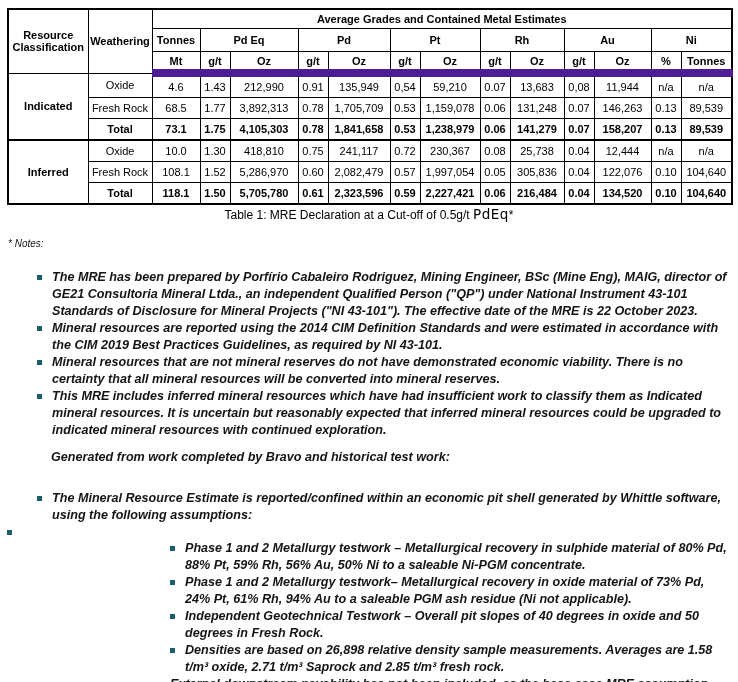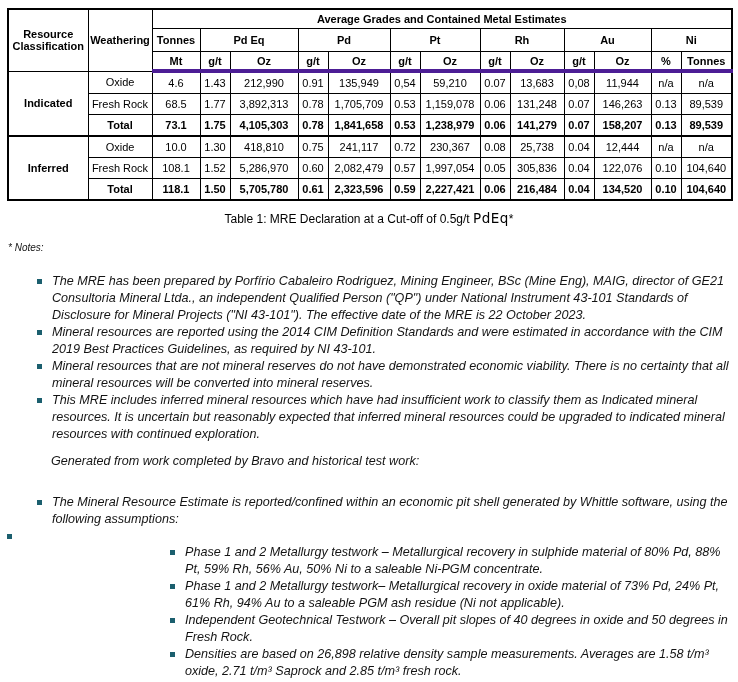--- a/index.html
+++ b/index.html
@@ -8,36 +8,36 @@
   .page { padding:8px 7px 0 7px; }
 
   
   table.mre { border-collapse:collapse; table-layout:fixed; width:724px;
               border:2px solid #000; font-size:11px; }
   table.mre th, table.mre td { border:1px solid #000; text-align:center;
               vertical-align:middle; padding:2px 1px; overflow:hidden; }
   table.mre th { font-weight:bold; }
   tr.hdr1 th { height:14px; }
   tr.hdr2 th { height:18px; }
-  tr.hdr3 th { height:13px; border-bottom:4px solid #4c1d95; }
+  tr.hdr3 th { height:13px; border-bottom:8px solid #4c1d95; }
   th.corner { border-bottom:2px solid #000; }
   tbody td { height:16px; }
   td.cls { font-weight:bold; }
   tr.total td { font-weight:bold; }
   tr.group-start td { border-top:2px solid #000; }
 
   
-  .caption { width:724px; text-align:center; margin-top:9px; font-size:12px; color:#000; }
+  .caption { width:724px; text-align:center; margin-top:1px; font-size:12px; color:#000; }
   .caption .pdeq { font-family:"DejaVu Sans", sans-serif; font-size:13.5px; letter-spacing:0.5px; }
 
   
   .notes { margin-top:16px; font-style:italic; color:#141414; }
   .notes-heading { font-size:10px; margin:0 0 20px 1px; }
   .note-item { display:flex; align-items:flex-start;
-               font-size:12.6px; line-height:17px; }
+               font-size:12.6px; line-height:17px;font-weight:bold; }
   .note-item .bullet { width:5px; height:5px; flex:0 0 auto;
                margin:6px 10px 0 0; display:inline-block; }
   .l1 { padding-left:30px; }
   .l2 { padding-left:163px; }
   .plain { padding-left:44px; margin:10px 0 24px 0; }
   .l1-empty { margin:0 0 5px 0; min-height:11px; }
   .ntext { display:block; }
 </style>
 </head>
 <body>

